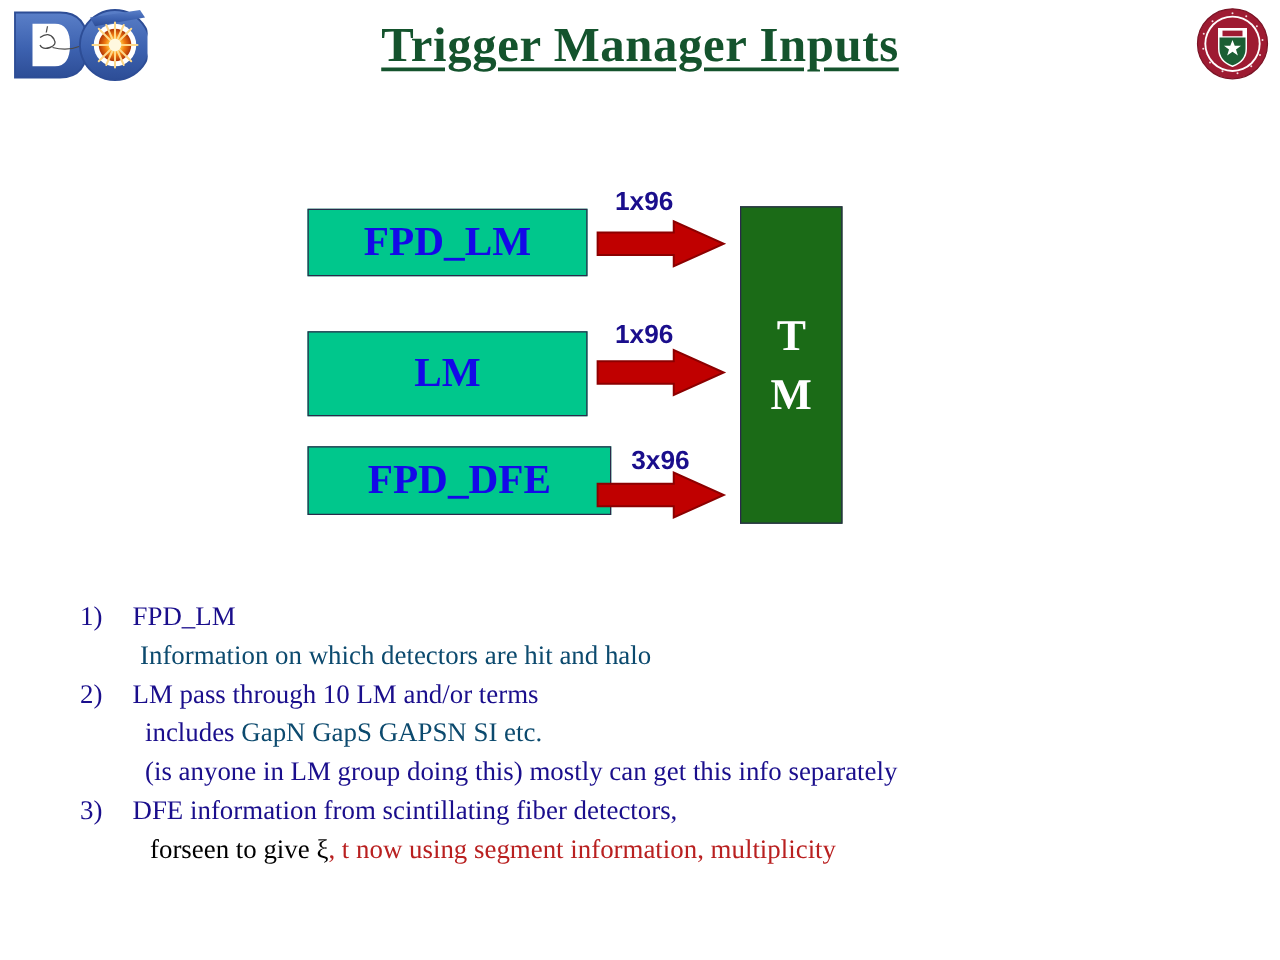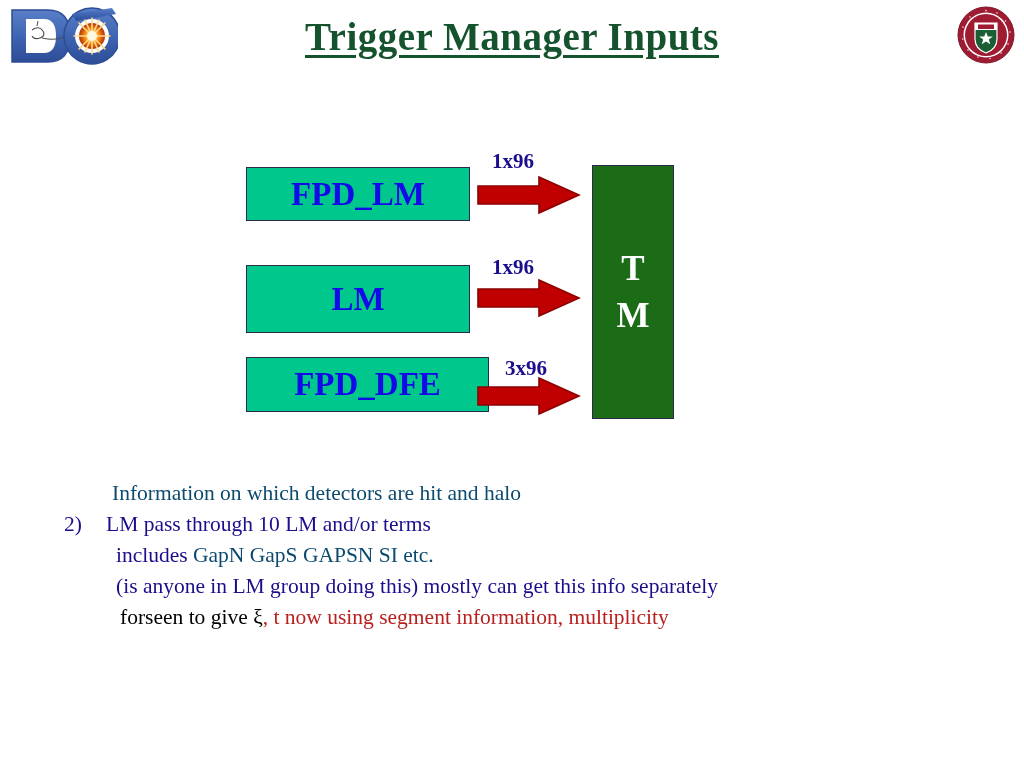--- a/index.html
+++ b/index.html
@@ -79,21 +79,21 @@
     letter-spacing: 0px;
     line-height: 1;
   }
   #box-fpd-lm  { left: 246px; top: 167px; width: 224px; height: 54px; }
   #box-lm      { left: 246px; top: 265px; width: 224px; height: 68px; text-align: right; }
   #box-fpd-dfe { left: 246px; top: 357px; width: 243px; height: 55px; }
 
   .flow-label {
     position: absolute;
     color: #1a0e8c;
-    font-family: Liberation Serif, serif;
+    font-family: Liberation Sans, sans-serif;
     font-weight: bold;
     font-size: 21px;
     line-height: 1;
     white-space: nowrap;
   }
   #label-1 { left: 492px; top: 151px; }
   #label-2 { left: 492px; top: 257px; }
   #label-3 { left: 505px; top: 358px; }
 
   .flow-arrow {
@@ -253,18 +253,20 @@
     </svg>
   </div>
 
   <div id="box-tm">
     <span>T</span>
     <span>M</span>
   </div>
 </div>
 
 <div id="notes">
+    <div class="note-line"><span class="marker">1)</span><span class="blue">FPD_LM</span></div>
     <div class="note-line indent-1"><span class="red">Information on which detectors are hit and halo</span></div>
     <div class="note-line"><span class="marker">2)</span><span class="blue">LM  pass through 10 LM and/or terms</span></div>
     <div class="note-line indent-2"><span class="blue">includes </span><span class="red">GapN  GapS  GAPSN  SI etc.</span></div>
     <div class="note-line indent-2"><span class="blue">(is anyone in LM group doing this) mostly can get this info separately</span></div>
+    <div class="note-line"><span class="marker">3)</span><span class="blue">DFE information from scintillating fiber detectors,</span></div>
     <div class="note-line indent-3"><span class="magenta">forseen to give </span><span class="magenta">ξ</span><span class="darkred">, t now using segment information, multiplicity</span></div>
   </div>
 
 </body></html>

